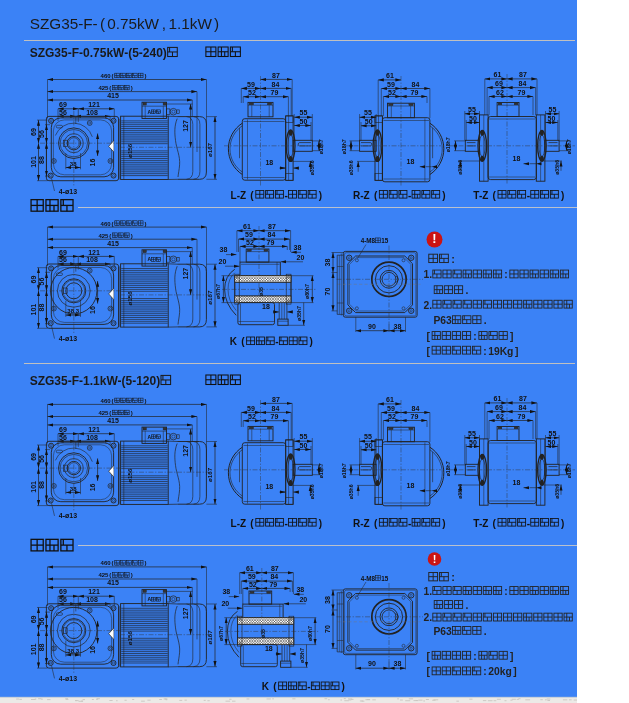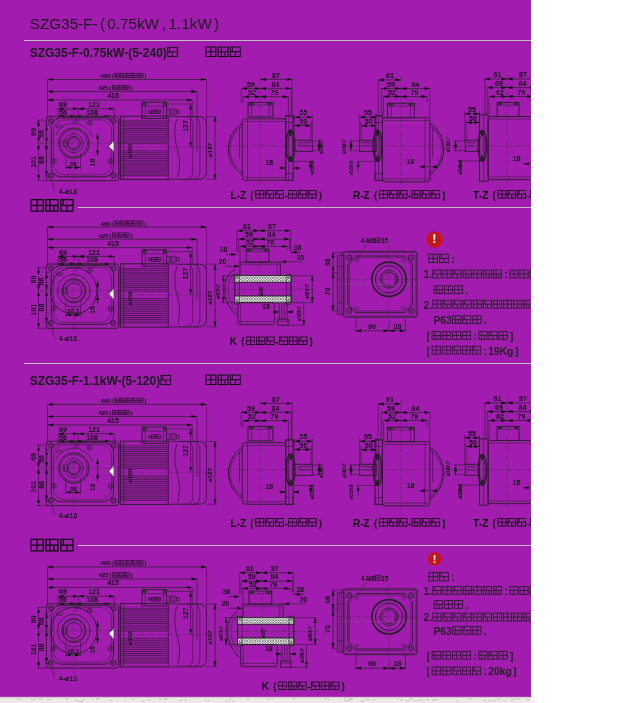--- a/index.html
+++ b/index.html
@@ -1,15 +1,15 @@
 <!DOCTYPE html>
 <html><head><meta charset="utf-8">
 <style>
 html,body{margin:0;padding:0;background:#fff;}
-#pg{position:relative;width:531px;height:703px;background:#a21caf;overflow:hidden;font-family:"Liberation Sans",sans-serif;}
+#pg{position:relative;width:577px;height:703px;background:#3b82f6;overflow:hidden;font-family:"Liberation Sans",sans-serif;}
 svg text{font-family:"Liberation Sans",sans-serif;}
 </style></head>
 <body>
 <div id="pg">
 <svg width="629" height="703" viewBox="0 0 629 703">
 <defs>
 <marker id="ar" markerWidth="7" markerHeight="4.4" refX="5.6" refY="1.9" orient="auto-start-reverse" markerUnits="userSpaceOnUse">
           <path d="M0,0.35 L5.6,1.9 L0,3.45 Z" fill="#111"></path>
         </marker>
 <marker id="arr" markerWidth="7" markerHeight="4.4" refX="0.1" refY="1.9" orient="auto" markerUnits="userSpaceOnUse">

